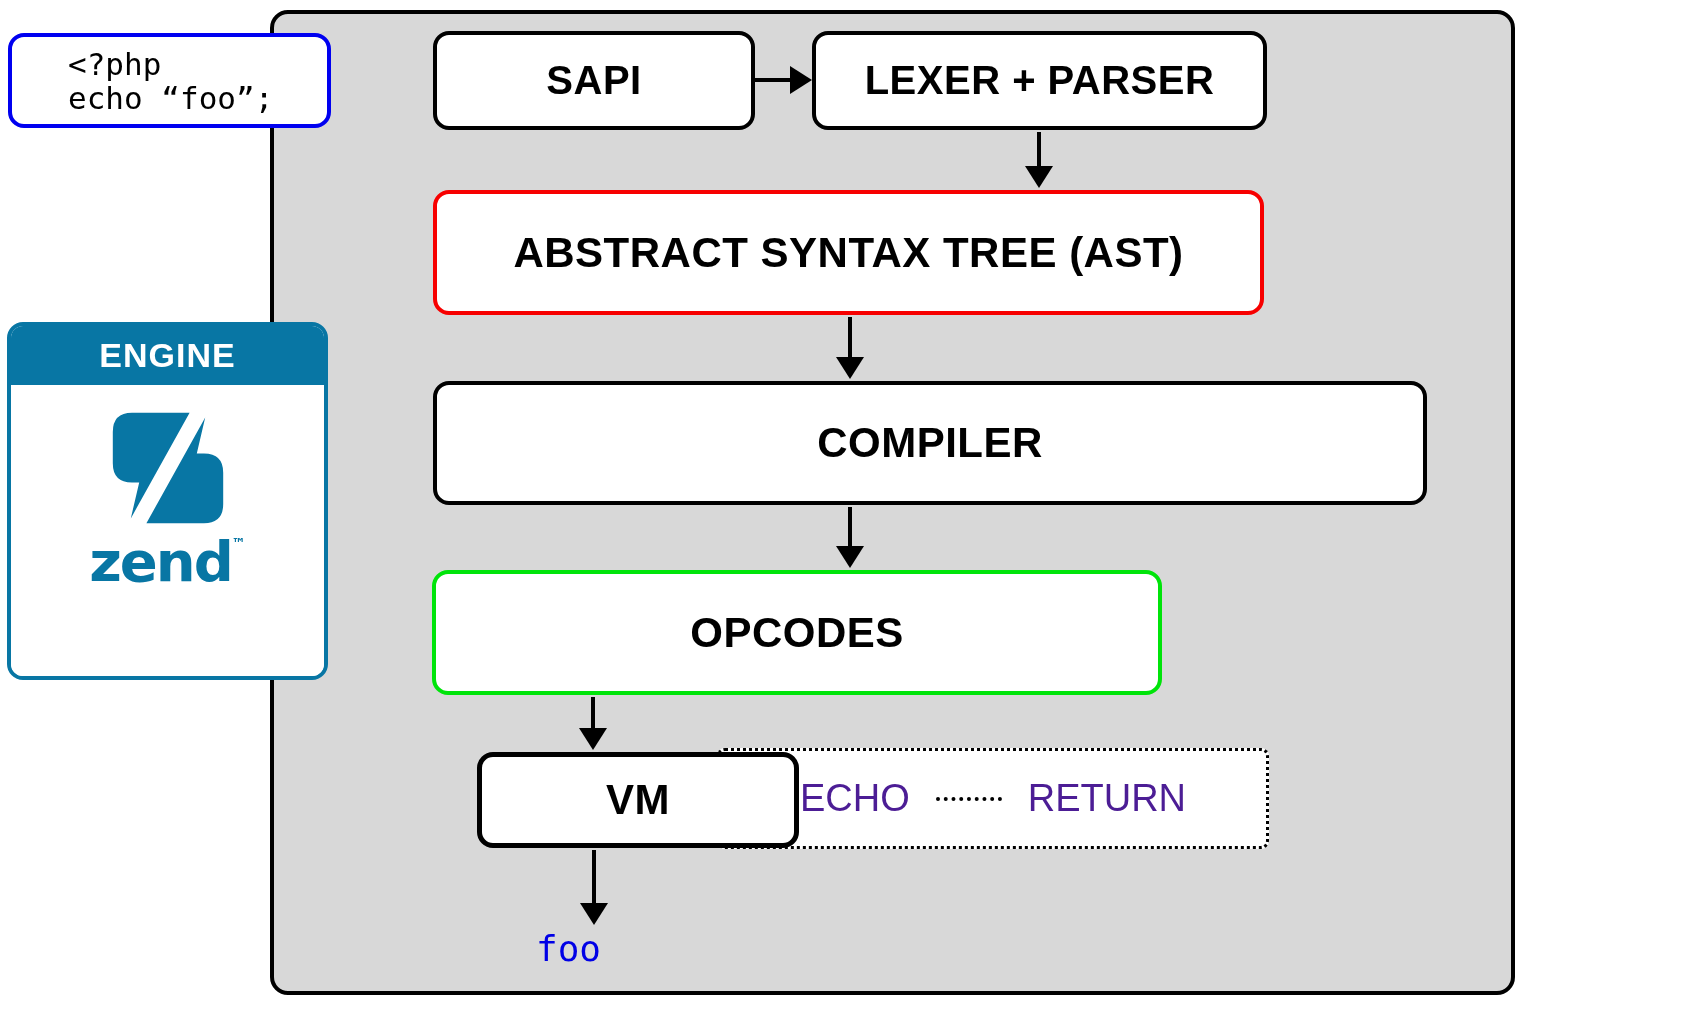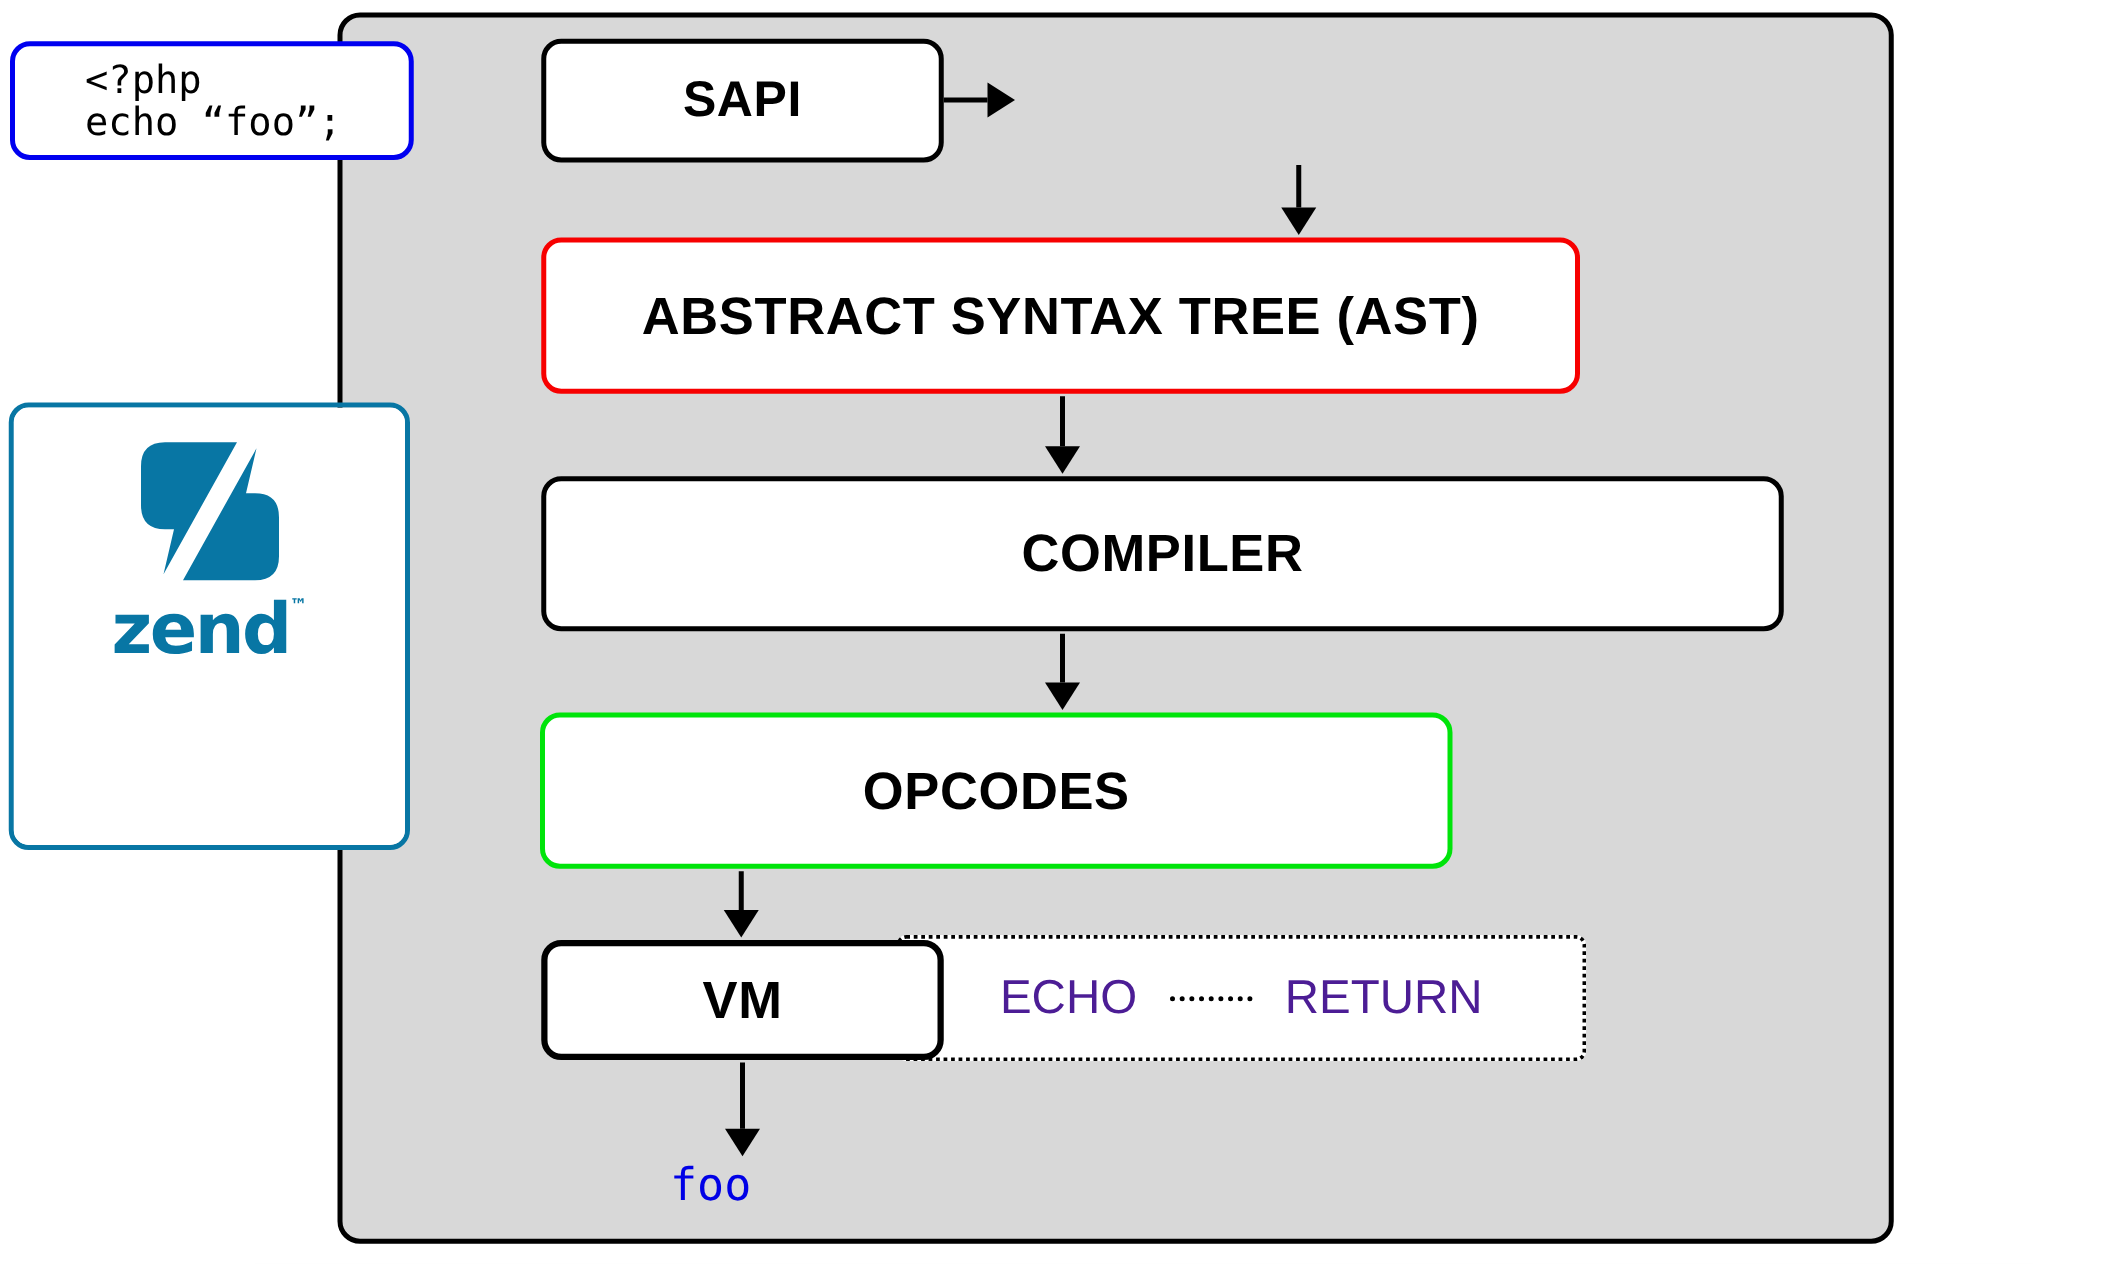--- a/index.html
+++ b/index.html
@@ -14,21 +14,21 @@
     box-sizing:border-box;
   }
   
   .node{
     position:absolute;background:#fff;border:4px solid #000;border-radius:16px;
     box-sizing:border-box;display:flex;align-items:center;justify-content:center;
     font-weight:bold;color:#000;letter-spacing:0.5px;
   }
   .node.red{border-color:#f70000;}
   .node.green{border-color:#00e40a;}
-  .node.thick{border-width:5px;}
+  .node.thick{border-width:5px;margin-left:44px;}
   .fs40{font-size:40px;}
   .fs42{font-size:42px;}
   
   .codebox{
     position:absolute;left:8px;top:33px;width:323px;height:95px;
     background:#fff;border:4px solid #0000f0;border-radius:16px;
     box-sizing:border-box;padding:10px 0 0 56px;
     font-family:"DejaVu Sans Mono","Liberation Mono",monospace;
     font-size:31px;line-height:34px;color:#000;white-space:pre;
   }
@@ -79,40 +79,46 @@
 <body>
 
 <div class="canvas">
 
   <div class="container"></div>
 
   <div class="codebox"><span>&lt;?php</span>
 <span>echo “foo”;</span></div>
 
   <div class="engine">
+    <div class="engine-header">
+      <span>ENGINE</span>
+    </div>
     <div class="engine-body">
       <span>
         <svg width="132" height="120" viewBox="0 0 100 100" aria-hidden="true">
           <path d="M 20,4 H 68 L 19,92 L 26,62 H 20 Q 4,62 4,46 V 20 Q 4,4 20,4 Z" fill="#0876a4"></path>
           <path d="M 80,96 H 32 L 81,8 L 74,38 H 80 Q 96,38 96,54 V 80 Q 96,96 80,96 Z" fill="#0876a4"></path>
         </svg>
       </span>
       <div class="zend-word">
         <span>zend</span>
         <span class="zend-tm">™</span>
       </div>
     </div>
   </div>
 
   <div class="node fs40" style="left:433px;top:31px;width:322px;height:99px;">
     <span>SAPI</span>
   </div>
   <div class="harrow" style="left:755px;top:66px;width:57px;">
     <div class="stem"></div>
     <div class="head"></div>
+  </div>
+  <div class="node fs40" style="left:812px;top:31px;width:455px;height:99px;">
+    <span>LEXER + PARSER</span>
   </div>
 
   <div class="varrow" style="left:1025px;top:132px;height:56px;">
     <div class="stem"></div>
     <div class="head"></div>
   </div>
 
   <div class="node red fs42" style="left:433px;top:190px;width:831px;height:125px;">
     <span>ABSTRACT SYNTAX TREE (AST)</span>
   </div>

